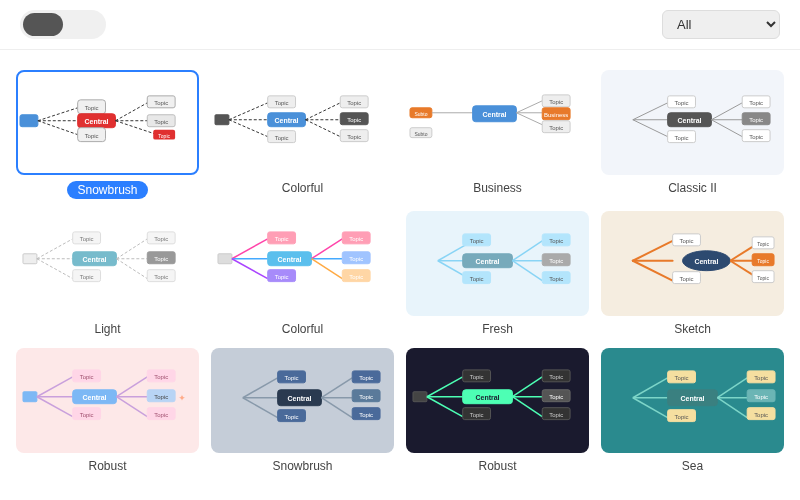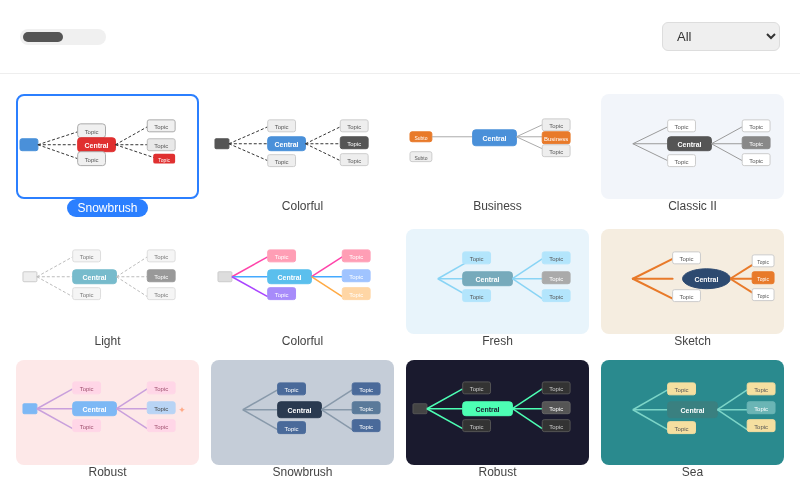--- a/index.html
+++ b/index.html
@@ -7,22 +7,21 @@
       font-family: -apple-system, BlinkMacSystemFont, 'Segoe UI', sans-serif;
       background: #fff;
       width: 800px;
       height: 500px;
       overflow: hidden;
     }
 
     .header {
       display: flex;
       justify-content: space-between;
-      align-items: center;
-      padding: 22px 20px;
+      padding: 10px 20px;
       border-bottom: 1px solid #eee;
     }
 
     .tab-group {
       display: flex;
       background: #f0f0f0;
       border-radius: 20px;
       padding: 3px;
     }
 
@@ -91,20 +90,21 @@
       display: flex;
       align-items: center;
       justify-content: center;
     }
 
     .template-thumb.selected {
       border-color: #2b7fff;
     }
 
     .template-label {
+      margin-top: 6px;
       font-size: 12px;
       color: #444;
       text-align: center;
     }
 
     .template-label.selected-label {
       background: #2b7fff;
       color: #fff;
       padding: 2px 10px;
       border-radius: 10px;

